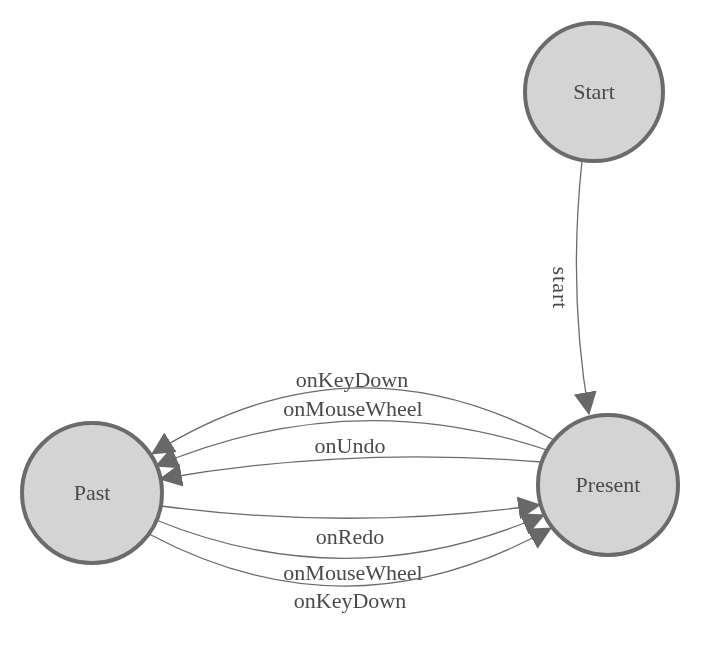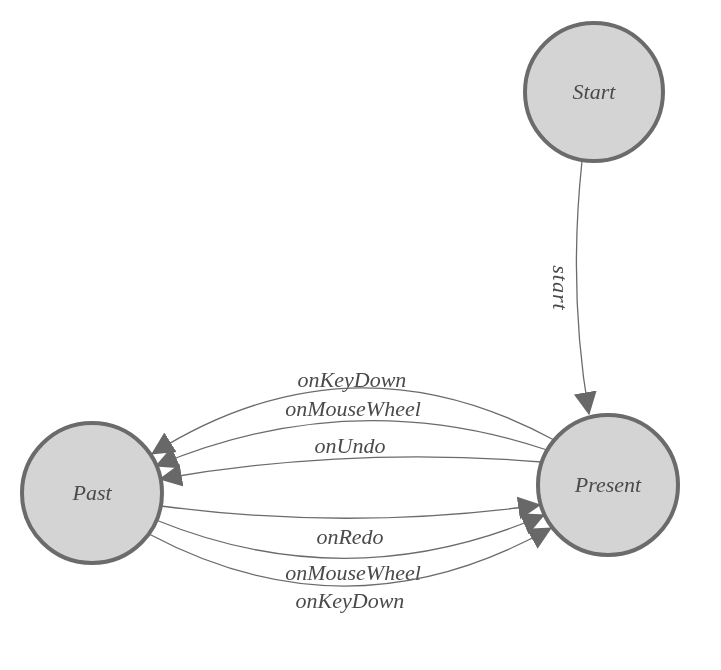--- a/index.html
+++ b/index.html
@@ -7,21 +7,20 @@
     padding: 0;
     background: #ffffff;
     font-family: "Liberation Serif", serif;
   }
   .canvas {
     position: relative;
     width: 721px;
     height: 670px;
     background: #ffffff;
     overflow: hidden;
-    font-style: italic;
   }
   svg { display: block; }
   .node-circle { cursor: pointer; }
   .edge-path { fill: none; cursor: pointer; }
   .node-label, .edge-label {
     font-family: "Liberation Serif", serif;
     user-select: none;
   }
 </style>
 </head>

